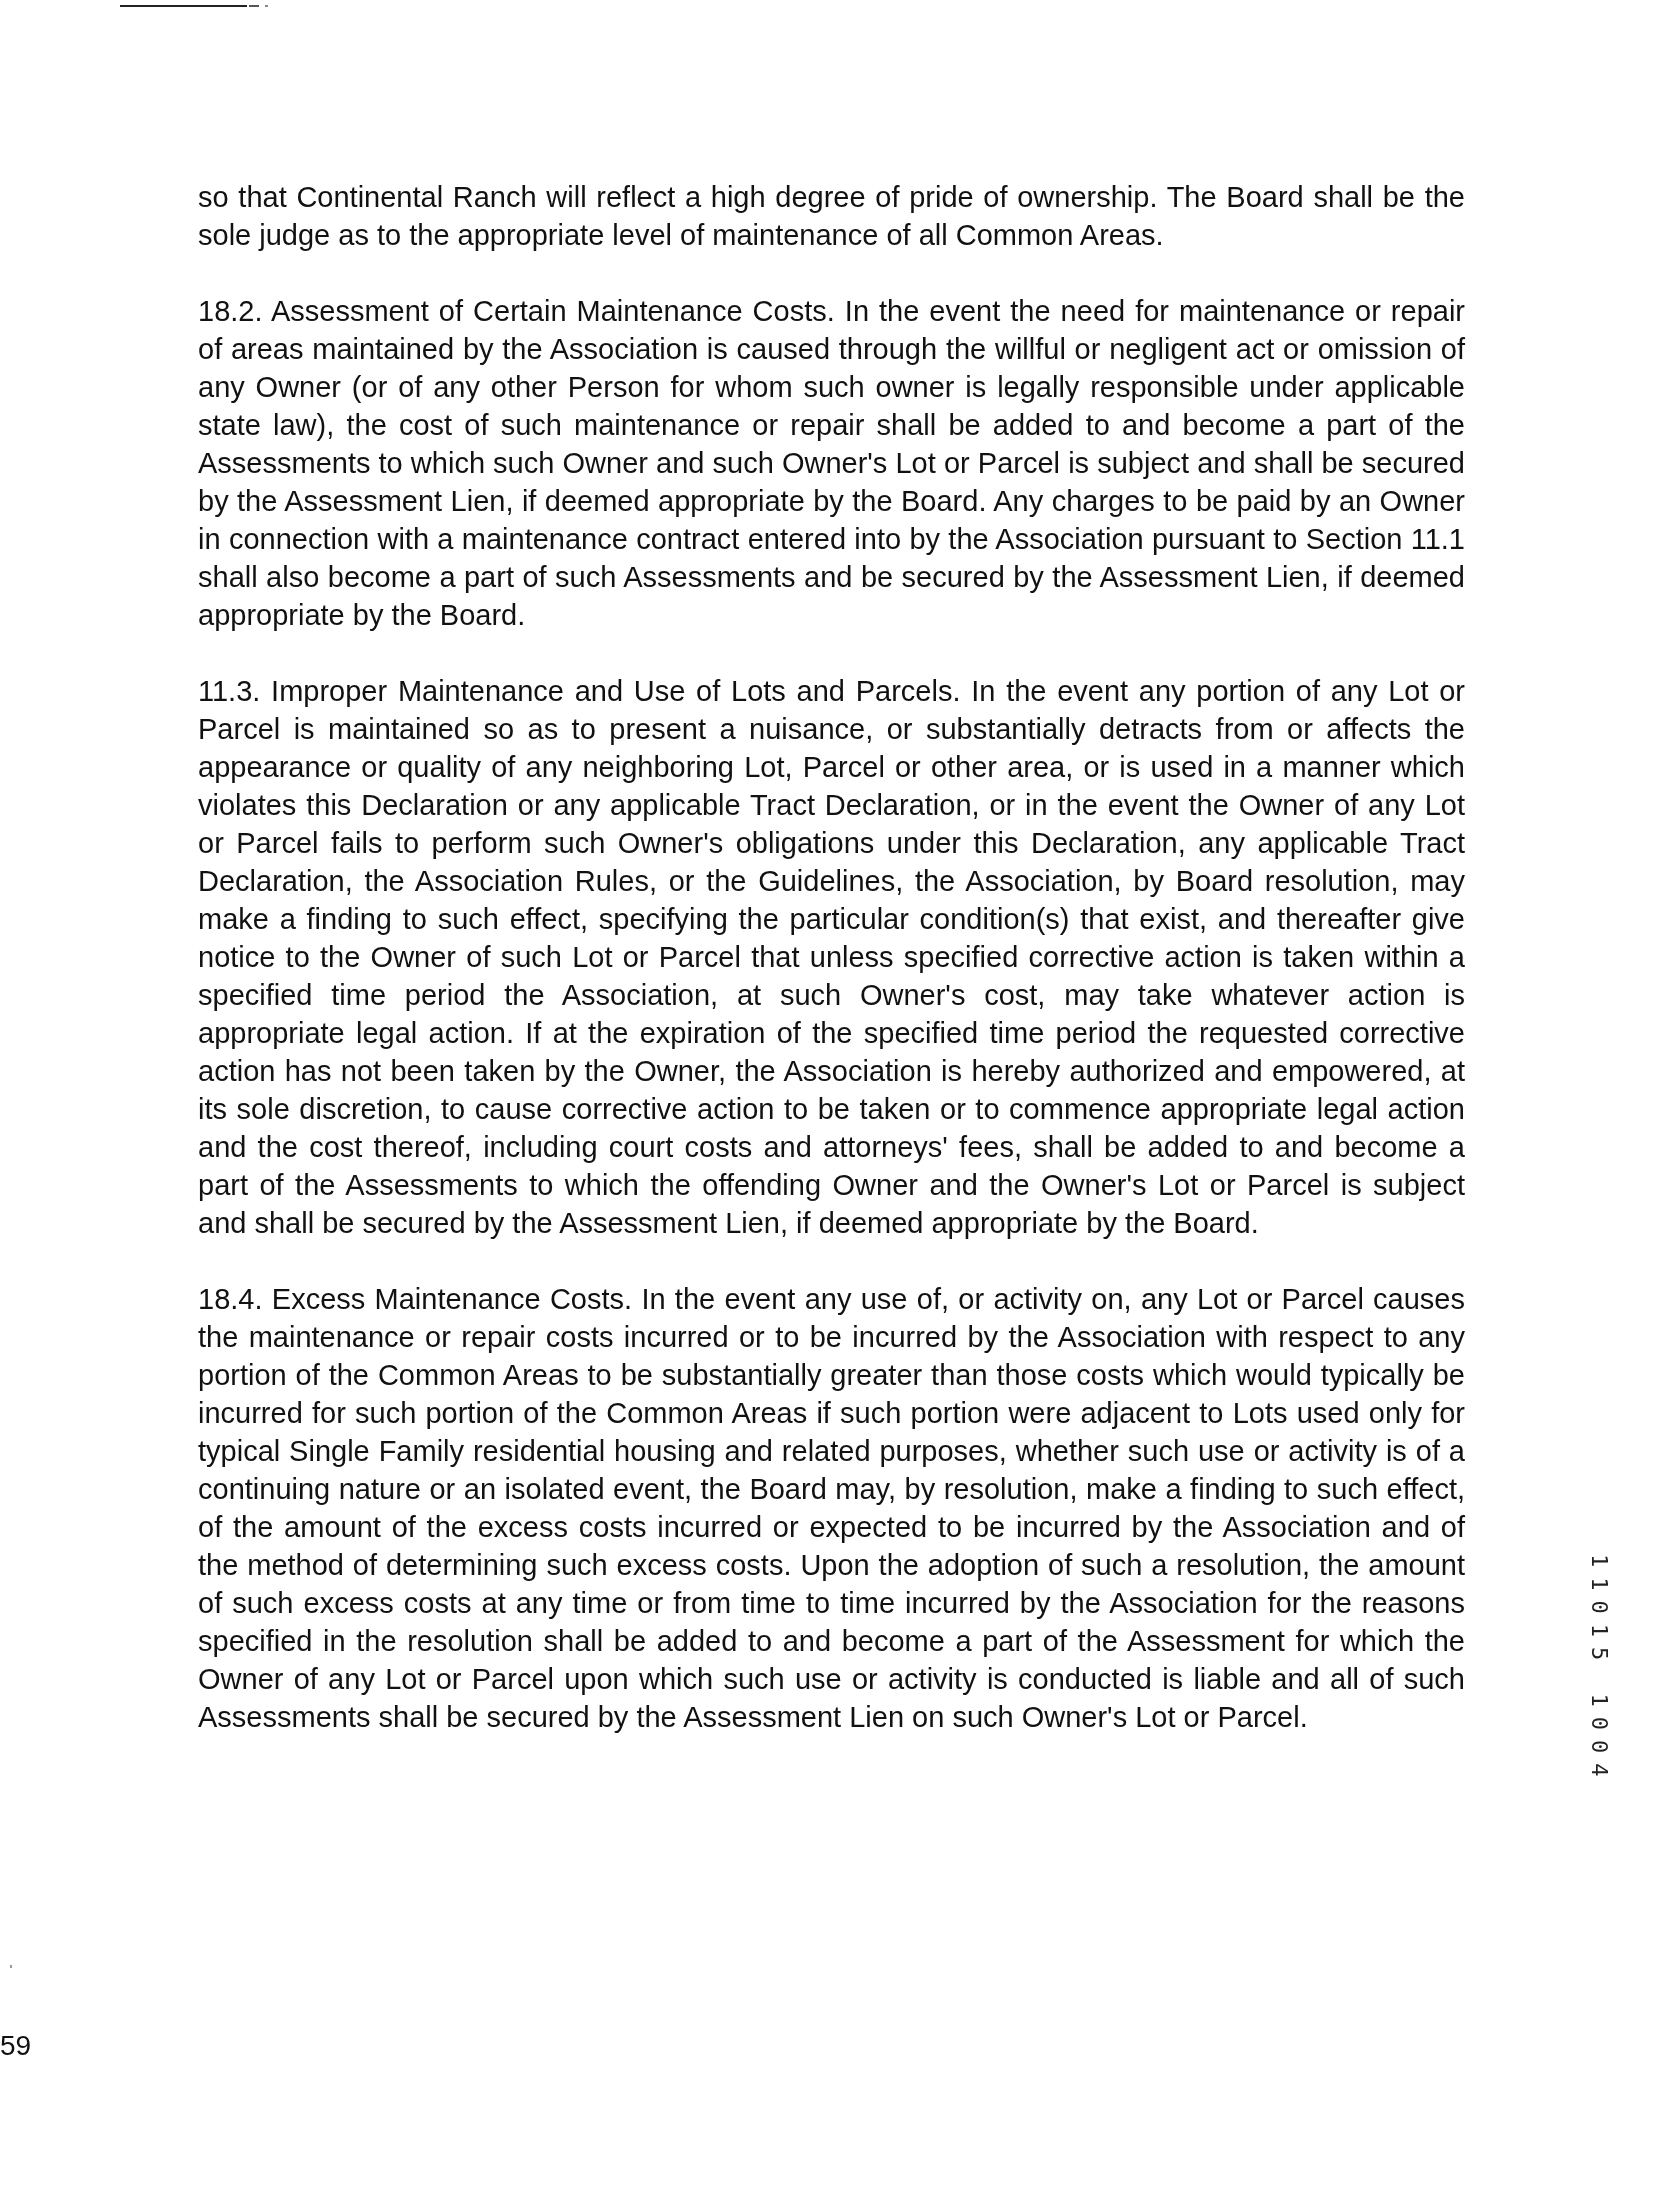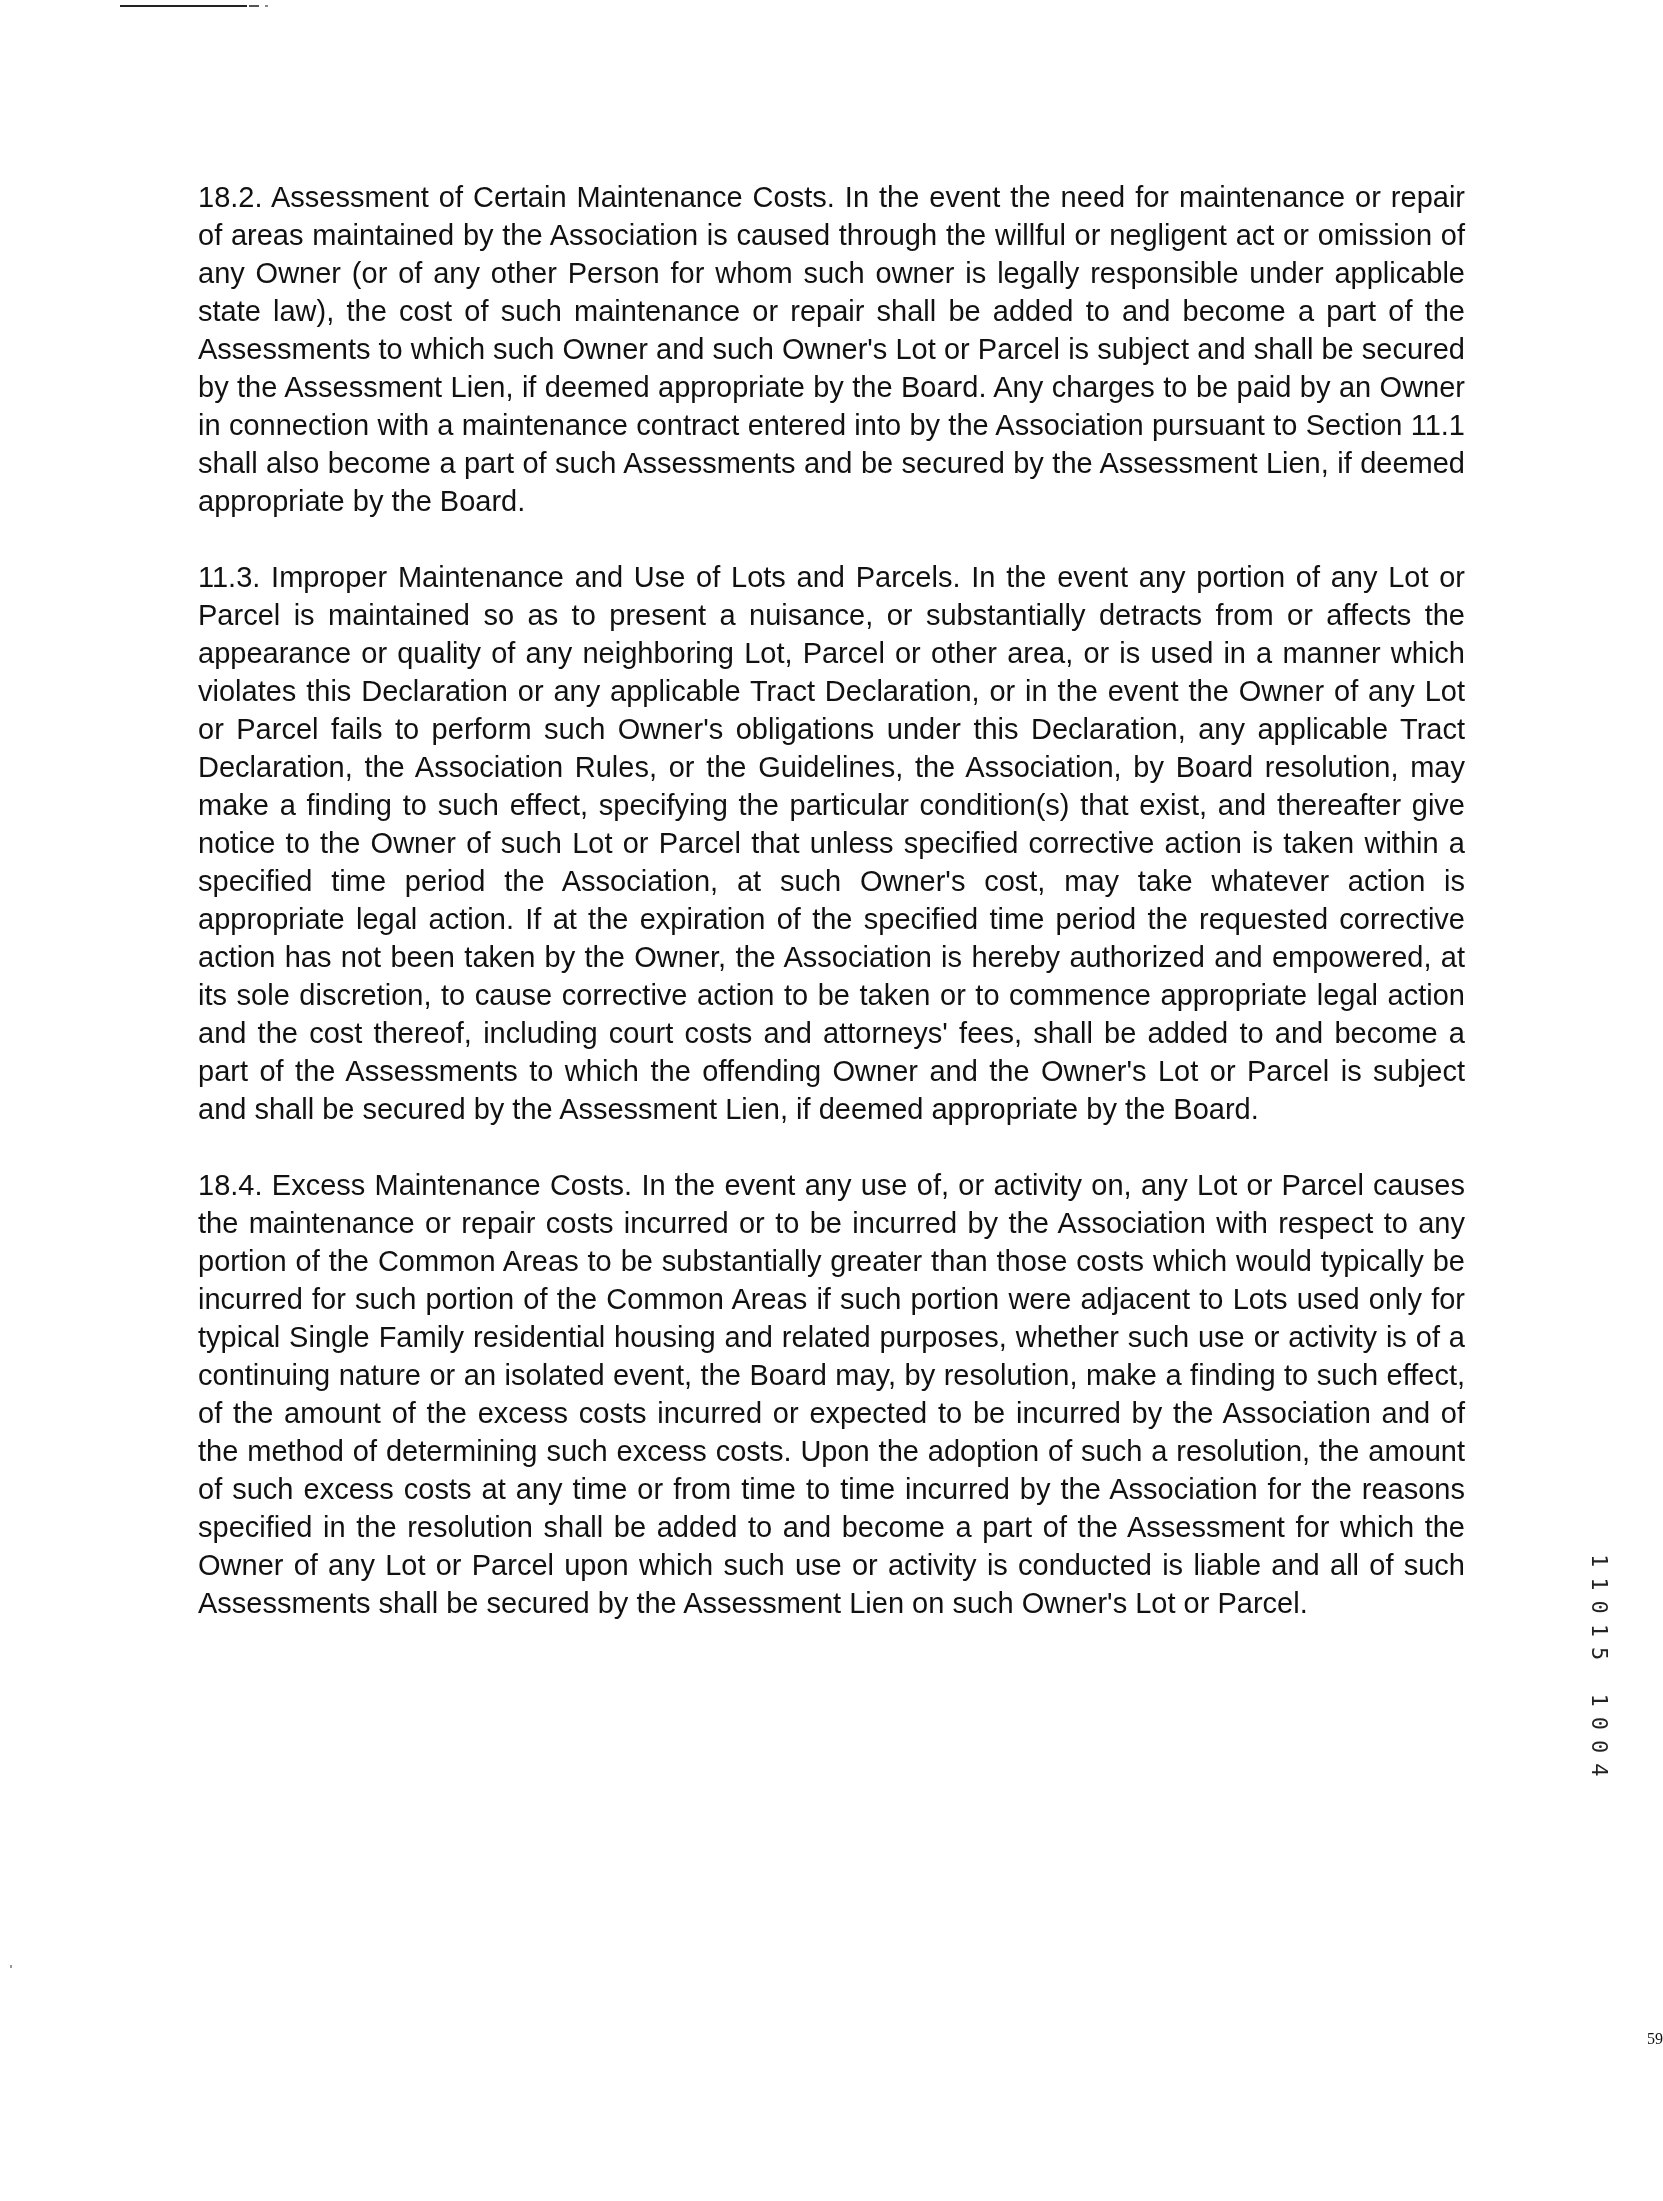--- a/index.html
+++ b/index.html
@@ -9,22 +9,22 @@
     .top-rule-dot { position: absolute; left: 265px; top: 5px; width: 3px; height: 2px; background: #888; }
     .page {
       position: absolute; left: 198px; top: 178px; width: 1267px;
       font-family: "Liberation Sans", sans-serif;
       font-size: 29px; line-height: 38px;
     }
     .para { margin: 0 0 38px 0; text-align: justify; text-align-last: left; }
     .para b { font-weight: normal; }
     .para-first { margin-bottom: 38px; }
     .page-number {
-      position: absolute; left: 0; width: 1663px; top: 2030px; text-align: right;
-      font-family: Liberation Serif, serif; font-size: 16px;
+      position: absolute; left: 0; width: 1663px; top: 2030px; text-align: left;
+      font-family: Liberation Sans, sans-serif; font-size: 28px;
     }
     .recording-number {
       position: absolute; left: 1582px; top: 1554px; width: 40px; height: 337px;
     }
     .recording-number span {
       position: absolute; left: 0; top: 0;
       transform-origin: left top;
       transform: translate(30px, 0) rotate(90deg);
       font-family: "DejaVu Sans Mono", monospace; font-size: 22px; letter-spacing: 10px;
       white-space: nowrap; color: #222;
@@ -32,20 +32,21 @@
     .left-tick { position: absolute; left: 10px; top: 1965px; width: 2px; height: 3px; background: #999; }
   </style>
 </head>
 <body>
 
 <div class="top-rule"></div>
 <div class="top-rule-dash"></div>
 <div class="top-rule-dot"></div>
 
 <div class="page">
+  <p class="para para-first">so that Continental Ranch will reflect a high degree of pride of ownership. The Board shall be the sole judge as to the appropriate level of maintenance of all Common Areas.</p>
 
   <p class="para">
     <span>18.2.</span>
     <b>Assessment of Certain Maintenance Costs</b><span>.</span><span> In the event the need for maintenance or repair of areas maintained by the Association is caused through the willful or negligent act or omission of any Owner (or of any other Person for whom such owner is legally responsible under applicable state law), the cost of such maintenance or repair shall be added to and become a part of the Assessments to which such Owner and such Owner's Lot or Parcel is subject and shall be secured by the Assessment Lien, if deemed appropriate by the Board. Any charges to be paid by an Owner in connection with a maintenance contract entered into by the Association pursuant to Section 11.1 shall also become a part of such Assessments and be secured by the Assessment Lien, if deemed appropriate by the Board.</span>
   </p>
 
   <p class="para">
     <span>11.3.</span>
     <b>Improper Maintenance and Use of Lots and Parcels</b><span>.</span><span> In the event any portion of any Lot or Parcel is maintained so as to present a nuisance, or substantially detracts from or affects the appearance or quality of any neighboring Lot, Parcel or other area, or is used in a manner which violates this Declaration or any applicable Tract Declaration, or in the event the Owner of any Lot or Parcel fails to perform such Owner's obligations under this Declaration, any applicable Tract Declaration, the Association Rules, or the Guidelines, the Association, by Board resolution, may make a finding to such effect, specifying the particular condition(s) that exist, and thereafter give notice to the Owner of such Lot or Parcel that unless specified corrective action is taken within a specified time period the Association, at such Owner's cost, may take whatever action is appropriate legal action. If at the expiration of the specified time period the requested corrective action has not been taken by the Owner, the Association is hereby authorized and empowered, at its sole discretion, to cause corrective action to be taken or to commence appropriate legal action and the cost thereof, including court costs and attorneys' fees, shall be added to and become a part of the Assessments to which the offending Owner and the Owner's Lot or Parcel is subject and shall be secured by the Assessment Lien, if deemed appropriate by the Board.</span>
   </p>

